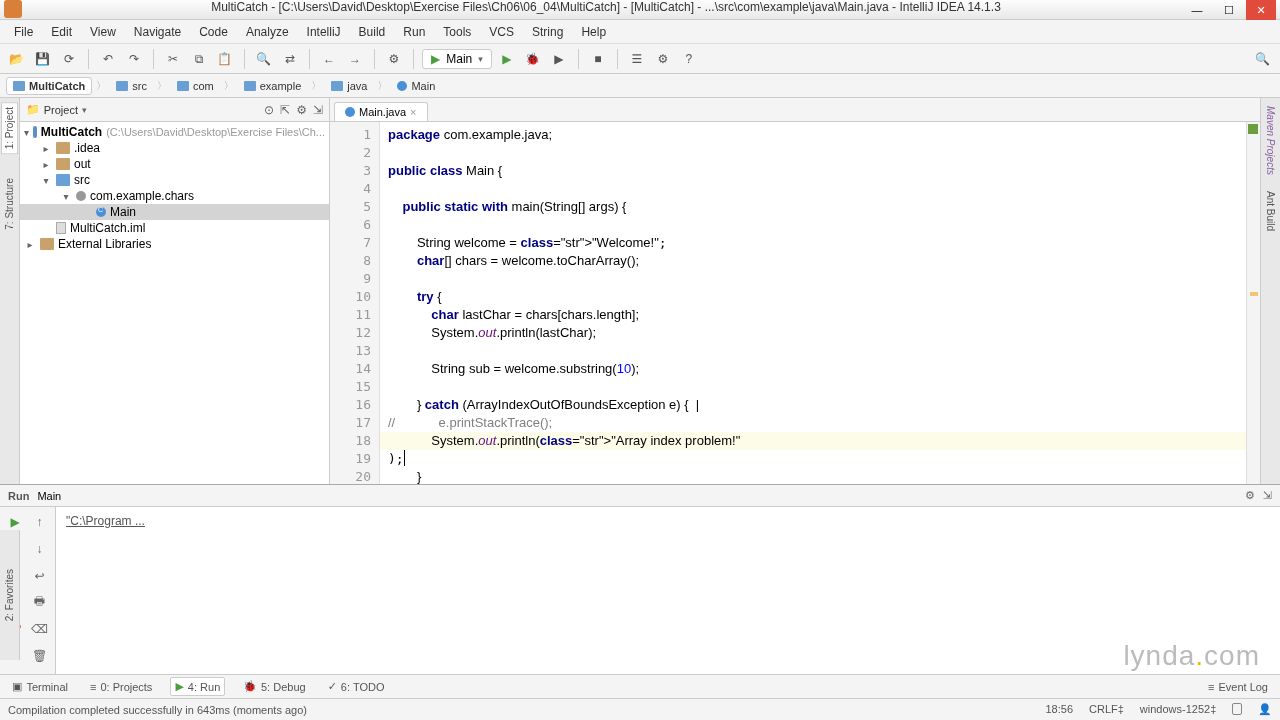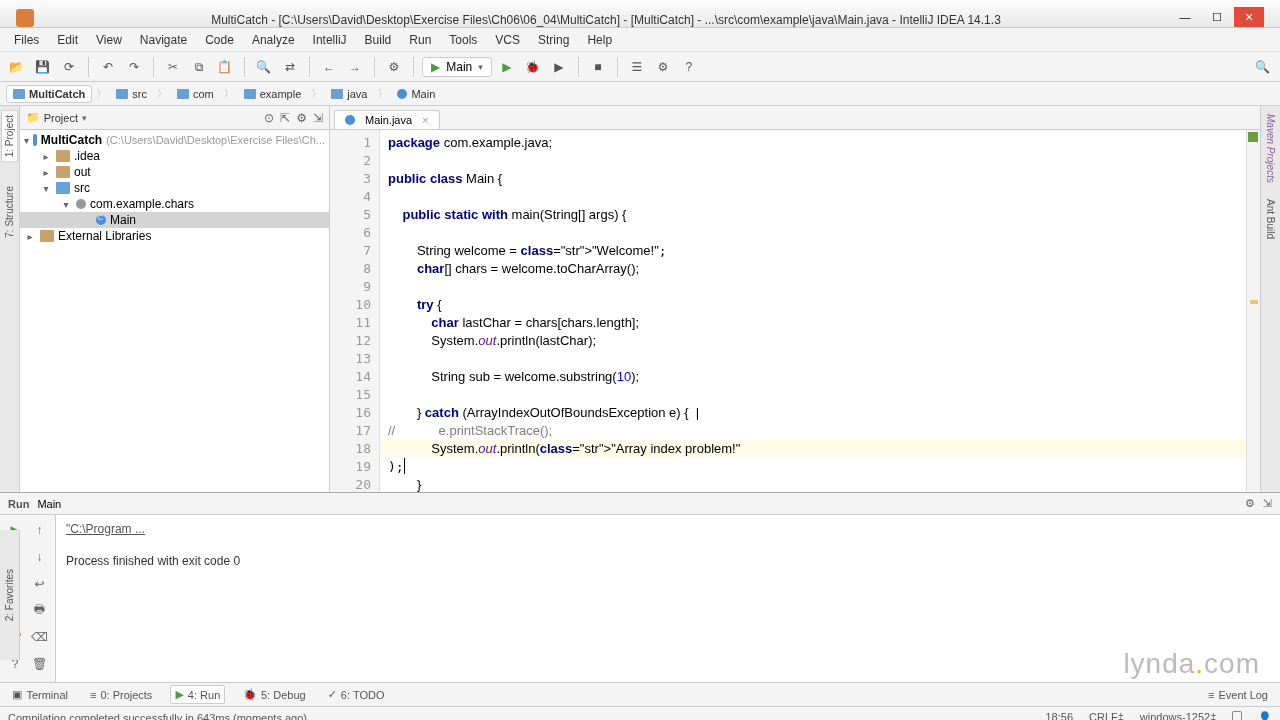--- a/index.html
+++ b/index.html
@@ -1,18 +1,18 @@
 <!DOCTYPE html>
 <html><head>
 <meta charset="utf-8">
 <style>
 * { margin: 0; padding: 0; box-sizing: border-box; font-family: "Segoe UI", Tahoma, sans-serif; }
 body { background: #f0f0f0; width: 1280px; height: 720px; overflow: hidden; font-size: 12px; }
 
-.titlebar { height: 28px; background: linear-gradient(#fdfdfd, #e8e8e8); display: flex; align-items: flex-end; padding: 0 16px; border-bottom: 1px solid #ccc; }
+.titlebar { height: 20px; background: linear-gradient(#fdfdfd, #e8e8e8); display: flex; align-items: flex-start; padding: 0 4px; border-bottom: 1px solid #ccc; }
 .titlebar .app-icon { width: 18px; height: 18px; background: #d97f3a; border-radius: 3px; margin-right: 8px; }
 .titlebar .title { flex: 1; text-align: center; color: #333; font-size: 12px; }
 .titlebar .win-btns { display: flex; gap: 2px; }
 .titlebar .win-btn { width: 30px; height: 20px; display: flex; align-items: center; justify-content: center; font-size: 11px; }
 .titlebar .win-close { background: #e04b3c; color: #fff; }
 
 .menubar { height: 24px; background: #f4f4f4; display: flex; align-items: center; padding: 0 6px; gap: 2px; border-bottom: 1px solid #ddd; }
 .menubar .menu-item { padding: 2px 8px; color: #333; cursor: default; }
 
 .toolbar { height: 30px; background: #f4f4f4; display: flex; align-items: center; padding: 0 6px; gap: 4px; border-bottom: 1px solid #ccc; }
@@ -50,21 +50,21 @@
 .tree-node .icn.class { background: #4a90d9; border-radius: 50%; width: 10px; height: 10px; position: relative; }
 .tree-node .icn.class::after { content: "C"; color: #fff; font-size: 7px; position: absolute; left: 2px; top: -1px; }
 .tree-node .icn.file { background: #ddd; border: 1px solid #aaa; width: 10px; height: 12px; }
 .tree-node .icn.lib { background: #c9a26b; border-radius: 1px; }
 .tree-node .path { color: #999; font-size: 11px; }
 .tree-node.selected { background: #d4d4d4; }
 .ind1 { padding-left: 20px; } .ind2 { padding-left: 40px; } .ind3 { padding-left: 60px; }
 
 .editor-area { flex: 1; display: flex; flex-direction: column; background: #fff; }
 .editor-tabs { height: 24px; background: #f4f4f4; border-bottom: 1px solid #ccc; display: flex; align-items: flex-end; padding-left: 4px; }
-.editor-tab { padding: 3px 10px; background: #fff; border: 1px solid #ccc; border-bottom: none; border-radius: 3px 3px 0 0; display: flex; align-items: center; gap: 10px; font-size: 11px; }
+.editor-tab { padding: 3px 10px; background: #fff; border: 1px solid #ccc; border-bottom: none; border-radius: 3px 3px 0 0; display: flex; align-items: center; gap: 4px; font-size: 11px; }
 .editor-tab .close { color: #999; font-size: 11px; }
 .editor-tab .file-icn { width: 10px; height: 10px; background: #4a90d9; border-radius: 50%; }
 .editor-body { flex: 1; display: flex; position: relative; overflow: hidden; }
 .gutter { width: 50px; background: #f4f4f4; border-right: 1px solid #e0e0e0; text-align: right; padding: 4px 8px 4px 4px; font-family: "Consolas", monospace; font-size: 13px; line-height: 18px; color: #999; }
 .code { flex: 1; padding: 4px 8px; font-family: "Consolas", monospace; font-size: 13px; line-height: 18px; white-space: pre; color: #000; position: relative; }
 .code .kw { color: #000080; font-weight: bold; }
 .code .num { color: #0000ff; }
 .code .cmt { color: #808080; }
 .code .field { color: #660e7a; font-style: italic; }
 .code .line.hl { background: #fcfce8; display: block; margin: 0 -8px; padding: 0 8px; }
@@ -108,21 +108,21 @@
   <div class="app-icon"></div>
   <div class="title">MultiCatch - [C:\Users\David\Desktop\Exercise Files\Ch06\06_04\MultiCatch] - [MultiCatch] - ...\src\com\example\java\Main.java - IntelliJ IDEA 14.1.3</div>
   <div class="win-btns">
     <div class="win-btn">—</div>
     <div class="win-btn">☐</div>
     <div class="win-btn win-close">✕</div>
   </div>
 </div>
 
 <div class="menubar" id="menubar">
-    <div class="menu-item">Files</div>
+    <div class="menu-item">File</div>
     <div class="menu-item">Edit</div>
     <div class="menu-item">View</div>
     <div class="menu-item">Navigate</div>
     <div class="menu-item">Code</div>
     <div class="menu-item">Analyze</div>
     <div class="menu-item">IntelliJ</div>
     <div class="menu-item">Build</div>
     <div class="menu-item">Run</div>
     <div class="menu-item">Tools</div>
     <div class="menu-item">VCS</div>
@@ -239,20 +239,25 @@
         </div>
       <div class="tree-node ind2">
           <span class="exp">▾</span>
           <span class="icn pkg"></span>
           <span>com.example.chars</span>
         </div>
       <div class="tree-node ind3 selected">
           <span class="exp"></span>
           <span class="icn class"></span>
           <span>Main</span>
+        </div>
+      <div class="tree-node ind1">
+          <span class="exp"></span>
+          <span class="icn file"></span>
+          <span>MultiCatch.iml</span>
         </div>
       <div class="tree-node">
           <span class="exp">▸</span>
           <span class="icn lib"></span>
           <span>External Libraries</span>
         </div>
     </div>
   </div>
 
   <div class="editor-area">
@@ -320,21 +325,20 @@
       <div class="rbtn">✕</div>
       <div class="rbtn">🖶</div>
       <div class="rbtn">📌</div>
       <div class="rbtn">⌫</div>
       <div class="rbtn">?</div>
       <div class="rbtn">🗑</div>
     </div>
     <div class="run-output">
       <div class="link">"C:\Program ...</div>
       <div>&nbsp;</div>
-      <div>Process finished with exit code 0</div>
       <div class="watermark">lynda<span class="dot">.</span>com</div>
     </div>
   </div>
 </div>
 
 <div style="position:absolute;left:0;top:530px;width:20px;height:130px;background:#e8e8e8;border-right:1px solid #ccc;display:flex;align-items:center;justify-content:center">
   <div style="writing-mode:vertical-rl;transform:rotate(180deg);font-size:10px;color:#555">2: Favorites</div>
 </div>
 
 <div class="bottom-tabs">

